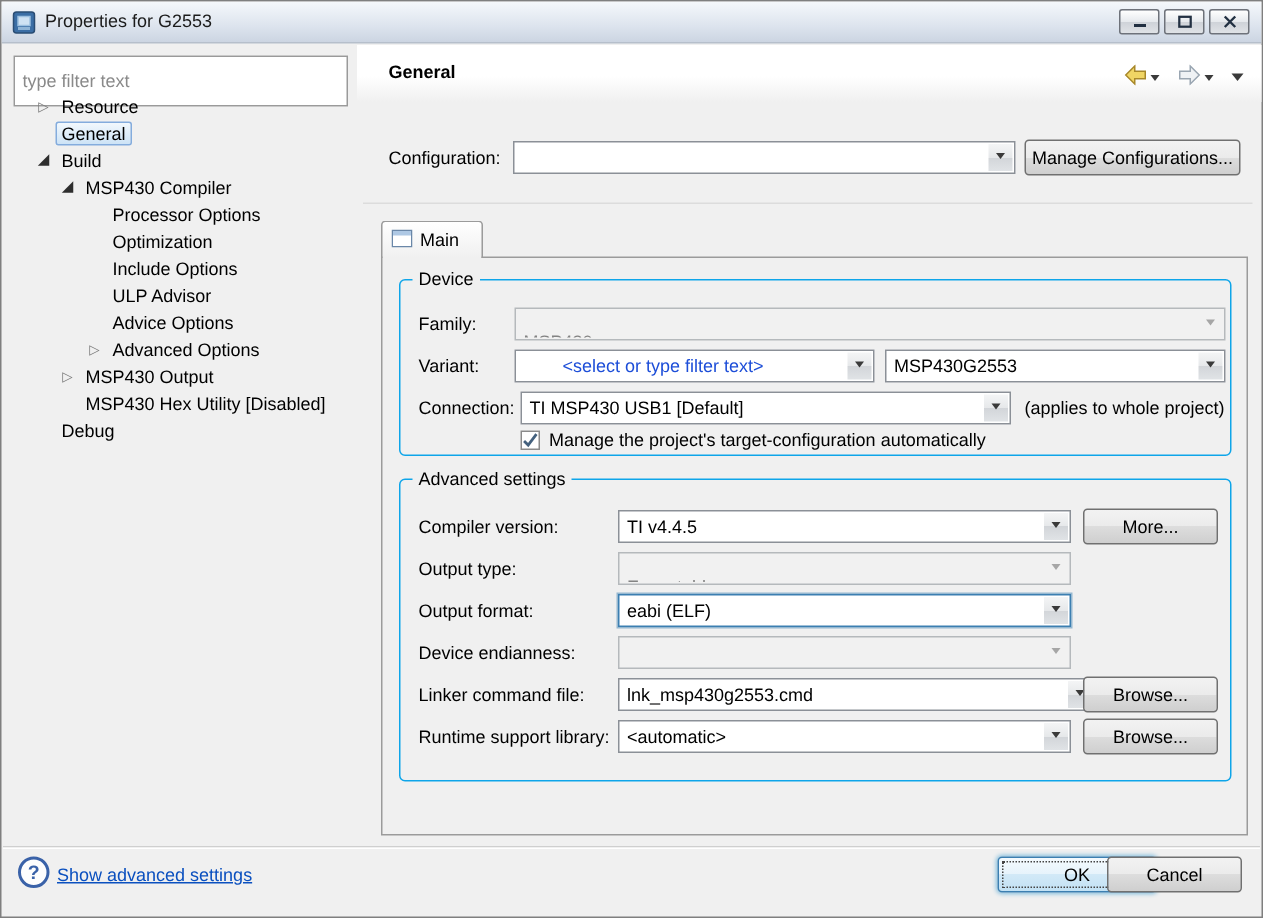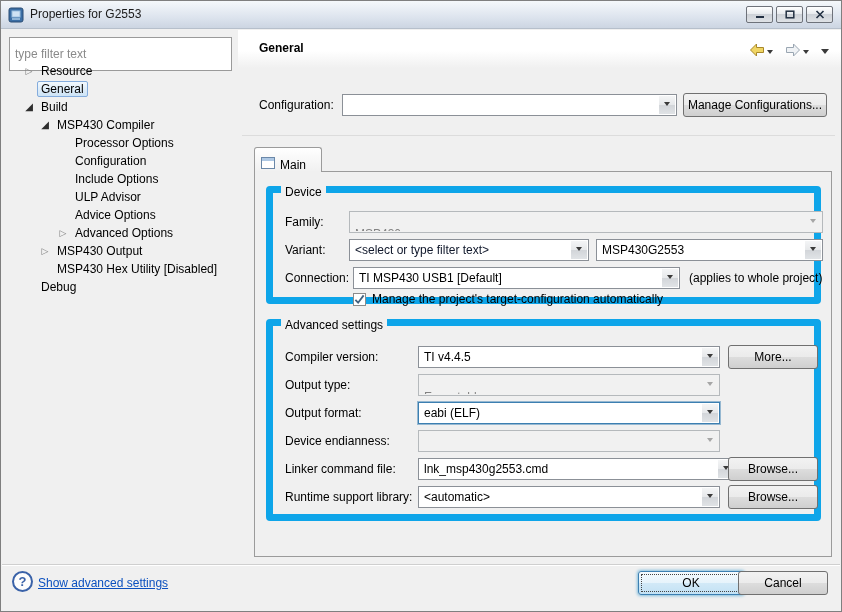--- a/index.html
+++ b/index.html
@@ -49,36 +49,36 @@
   .combo .cv { position:absolute; left:5px; right:19px; top:1px; bottom:1px; line-height:18px;
                white-space:nowrap; overflow:hidden; }
   .combo .ca { position:absolute; right:1px; top:1px; bottom:1px; width:16px;
                background:linear-gradient(#f4f5f6,#e6e8ea 50%,#d2d5d9 50%,#e0e3e6);
                display:flex; align-items:center; justify-content:center; }
   .combo .ca .dd { margin-top:1px; }
   .combo.disabled { background:#f1f1f1; border-color:#b5b9bc; }
   .combo.disabled .cv { color:#838383;margin-top:12px; }
   .combo.disabled .ca { background:#f1f1f1; }
   .combo.disabled .ca .dd { border-top-color:#a6a6a6; }
-  .combo.hint .cv { color:#0f172a; }
+  .combo.hint .cv { color:#1d4ed8;margin-left:26px; }
   .combo.focused { border-color:#3c7fb1; box-shadow:0 0 0 1px rgba(60,127,177,.5); }
 
   .btn { position:absolute; height:24px; border:1px solid #707070; border-radius:3px;
          background:linear-gradient(#f2f2f2,#ebebeb 50%,#dddddd 50%,#cfcfcf);
          font:inherit; color:#000; cursor:default;text-align:center; }
   .btn.default { border-color:#3c7fb1; box-shadow:0 0 3px 1px #84bede;
                  background:linear-gradient(#f4fafe,#e6f3fb 50%,#d2e9f7 50%,#c2e1f4);
                  outline:1px dotted #444; outline-offset:-4px; }
 
-  .group { position:absolute; border:7px solid #0ea5e9; border-radius:4px; }
+  .group { position:absolute; border:1px solid #0ea5e9; border-radius:4px; }
   .gtitle { position:absolute; top:-8px; left:8px; background:#f0f0f0; padding:0 4px; line-height:15px; }
 
   .tab { position:absolute; left:253px; top:146px; width:68px; height:25px; z-index:2;
          border:1px solid #9b9b9b; border-bottom:none; border-radius:3px 3px 0 0;
-         background:linear-gradient(#ffffff,#f0f0f0); display:flex; align-items:flex-end;
+         background:linear-gradient(#ffffff,#f0f0f0); display:flex; align-items:center;
          padding-left:6px; gap:5px; }
   .panel { position:absolute; left:253px; top:170px; width:578px; height:386px;
            border:1px solid #9b9b9b; background:#f0f0f0; z-index:1; }
 
   .checkbox { position:absolute; width:13px; height:13px; background:#fff;
               border:1px solid #8b8b8b; display:flex; align-items:center; justify-content:center; }
   .cblabel { position:absolute; line-height:16px; }
 
   .hsep { position:absolute; height:1px; background:#dcdcdc; }
   .footsep { position:absolute; left:1px; right:1px; top:563px; height:2px;
@@ -142,21 +142,21 @@
     <div class="trow lvl1">
       <span class="tw exp">◢</span>
       <span class="tlabel">MSP430 Compiler</span>
     </div>
     <div class="trow lvl2">
       <span class="tw"></span>
       <span class="tlabel">Processor Options</span>
     </div>
     <div class="trow lvl2">
       <span class="tw"></span>
-      <span class="tlabel">Configuration</span>
+      <span class="tlabel">Optimization</span>
     </div>
     <div class="trow lvl2">
       <span class="tw"></span>
       <span class="tlabel">Include Options</span>
     </div>
     <div class="trow lvl2">
       <span class="tw"></span>
       <span class="tlabel">ULP Advisor</span>
     </div>
     <div class="trow lvl2">
@@ -318,16 +318,16 @@
         </span>
     </div>
     <button class="btn" style="left:455px;top:159px;width:90px">Browse...</button>
   </div>
 
   <div class="footsep"></div>
   <span class="helpbtn">
     <span>?</span>
   </span>
   <span class="link">Show advanced settings</span>
-  <button class="btn default" style="left:637px;top:570px;width:106px">OK</button>
+  <button class="btn default" style="left:664px;top:570px;width:106px">OK</button>
   <button class="btn" style="left:737px;top:570px;width:90px">Cancel</button>
 
 </div>
 
 </body></html>

